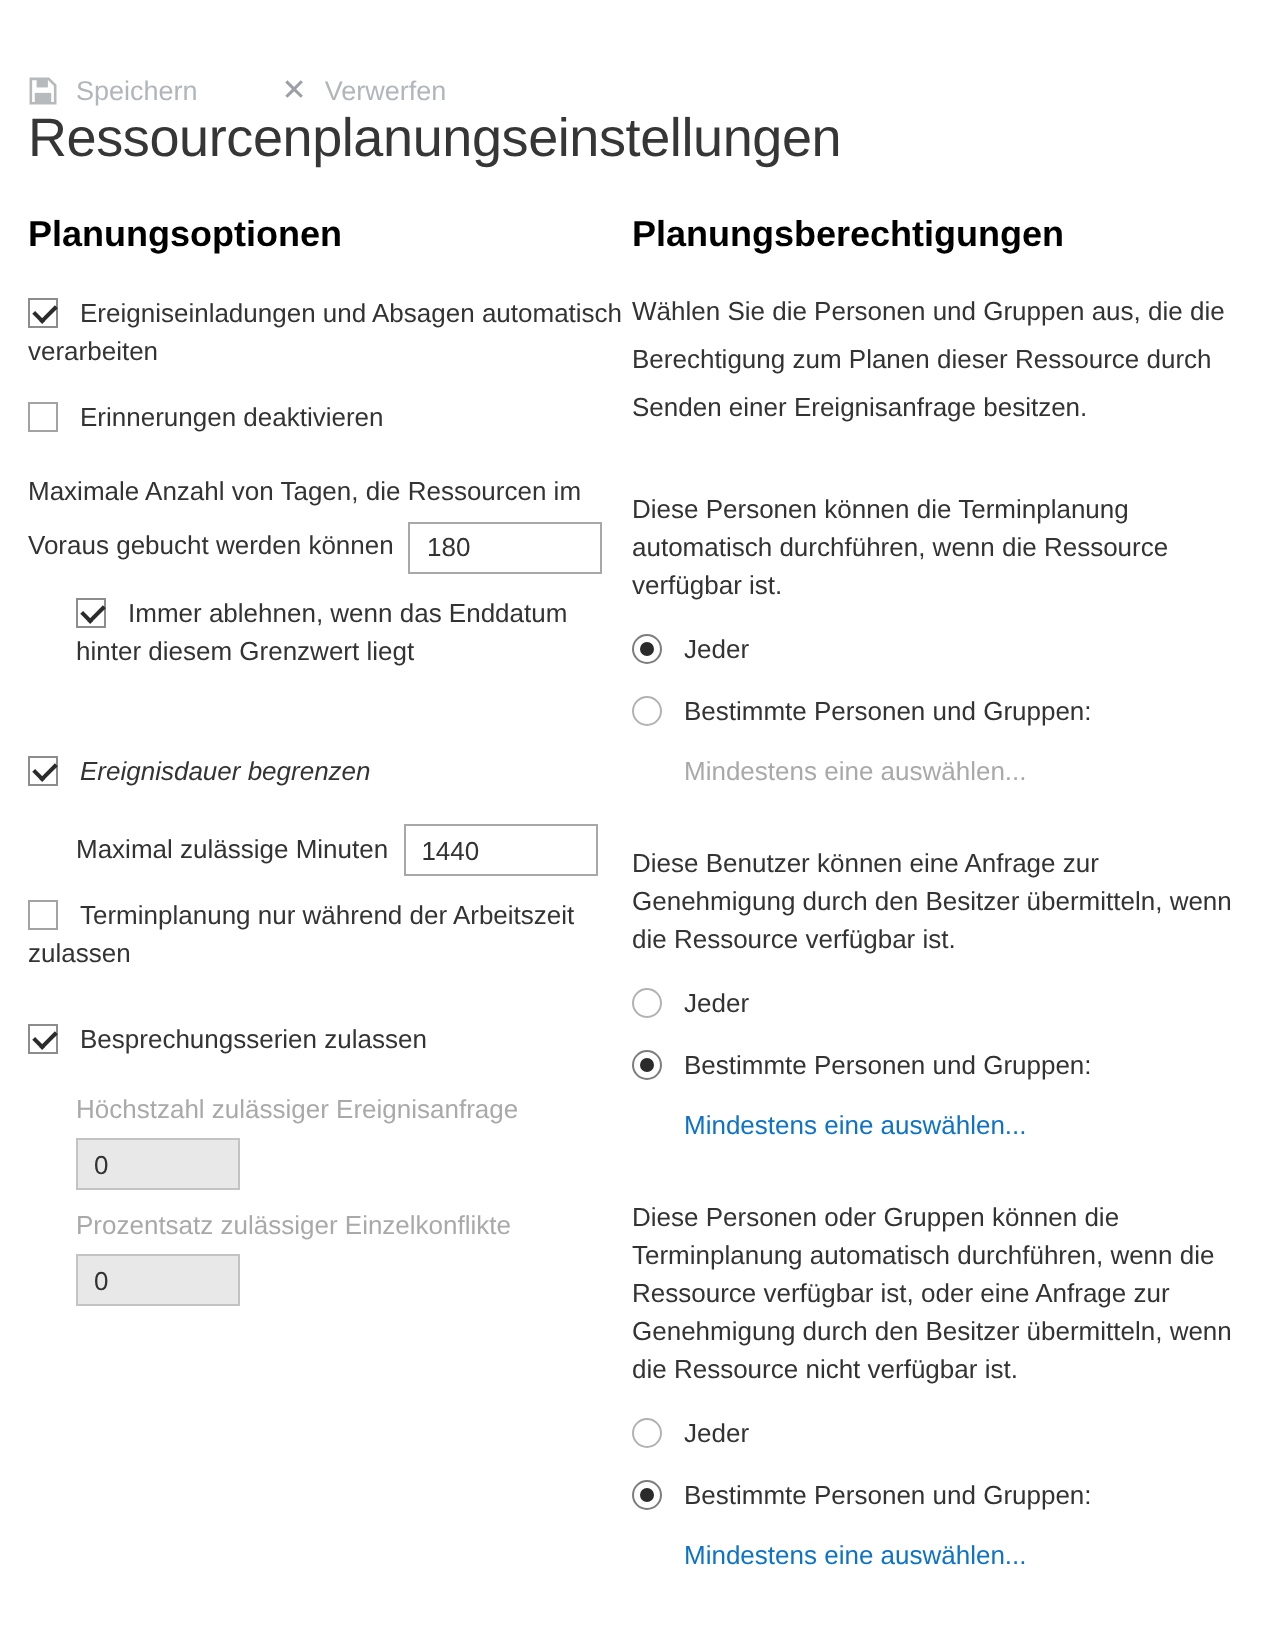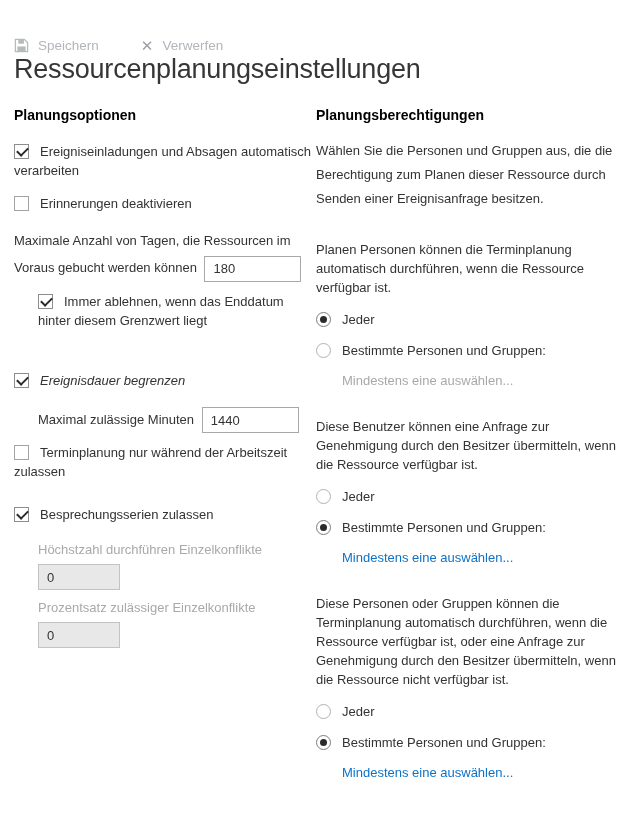--- a/index.html
+++ b/index.html
@@ -26,21 +26,21 @@
   
   h1 {
     margin:20px 0 0 0; font-size:27px; font-weight:300;
     color:#363636; letter-spacing:-0.2px;
   }
 
   
   .columns { display:flex; margin-top:22px; }
   .col-left  { width:302px; flex:none; }
   .col-right { width:309px; flex:none; }
-  h2 { margin:0; font-size:14px; font-weight:bold; color:#000; }
+  h2 { margin:0; font-size:18px; font-weight:bold; color:#000; }
 
   
   .check-row, .radio-row { display:block; line-height:19px; cursor:default; }
   .cb {
     width:15px; height:15px; display:inline-block; position:relative;
     border:1px solid #a3a3a3; background:#fff;
     vertical-align:-3px; margin-right:11px;
   }
   .cb.on { border-color:#8d8d8d; }
   .cb.on::after {
@@ -148,36 +148,36 @@
       <label class="check-row row">
         <span class="cb"></span><span>Terminplanung nur während der Arbeitszeit zulassen</span>
       </label>
 
       <label class="check-row row" style="margin-top:24px;">
         <span class="cb on"></span><span>Besprechungsserien zulassen</span>
       </label>
 
 
       <div class="dis-field" style="margin-top:17px;">
-        <div class="dis-label">Höchstzahl durchführen Einzelkonflikte</div>
+        <div class="dis-label">Höchstzahl zulässiger Ereignisanfrage</div>
         <input class="num dis" type="text" disabled="" value="0" style="">
       </div>
 
       <div class="dis-field">
         <div class="dis-label">Prozentsatz zulässiger Einzelkonflikte</div>
         <input class="num dis" type="text" disabled="" value="0" style="">
       </div>
     </div>
 
     <div class="col-right">
       <h2>Planungsberechtigungen</h2>
       <p class="para">Wählen Sie die Personen und Gruppen aus, die die Berechtigung zum Planen dieser Ressource durch Senden einer Ereignisanfrage besitzen.</p>
 
       <div class="rgroup">
-        <p class="desc">Planen Personen können die Terminplanung automatisch durchführen, wenn die Ressource verfügbar ist.</p>
+        <p class="desc">Diese Personen können die Terminplanung automatisch durchführen, wenn die Ressource verfügbar ist.</p>
         <label class="radio-row">
           <span class="radio on"></span><span>Jeder</span>
         </label>
         <label class="radio-row">
           <span class="radio"></span><span>Bestimmte Personen und Gruppen:</span>
         </label>
         <a class="pick-link">Mindestens eine auswählen...</a>
       </div>
 
       <div class="rgroup">

